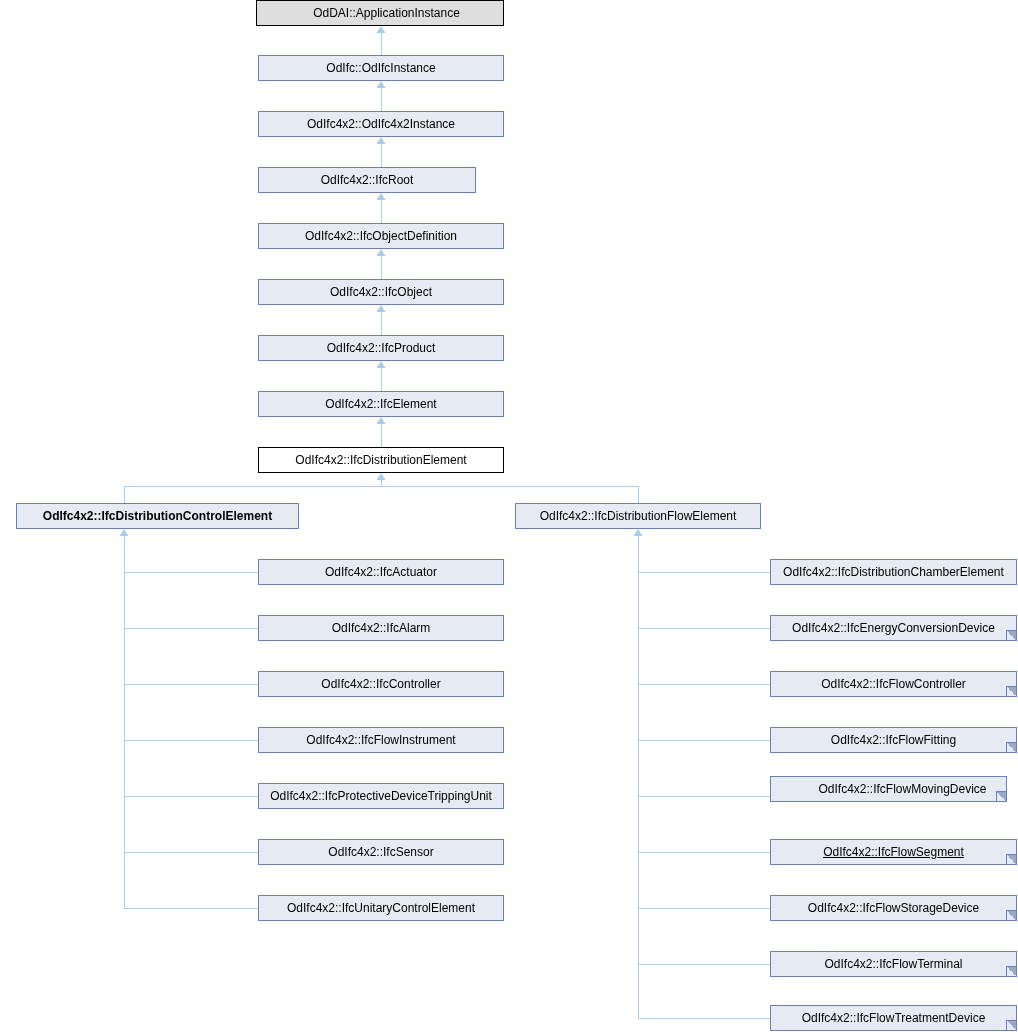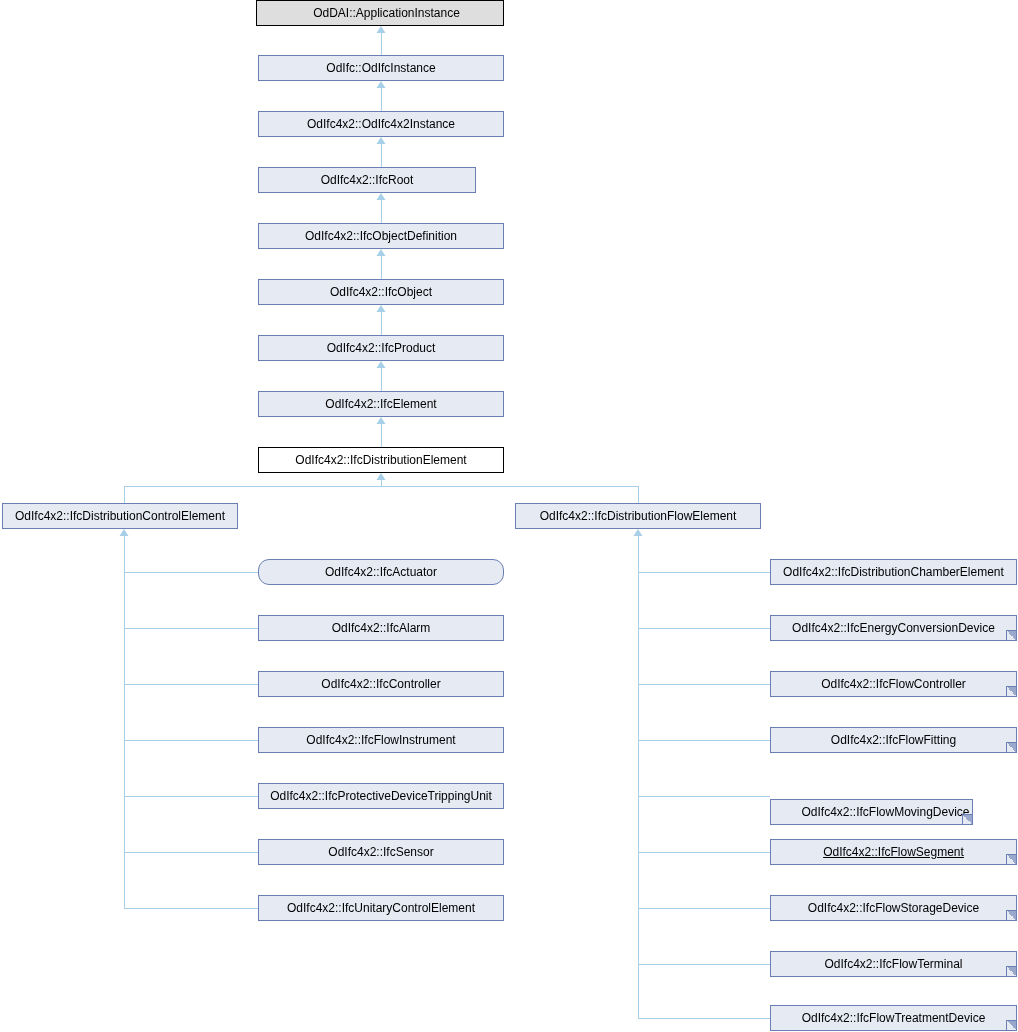--- a/index.html
+++ b/index.html
@@ -112,33 +112,33 @@
   <div id="nodes-layer">
       <div class="node root" style="left: 256px; top: 0px; width: 248px;">OdDAI::ApplicationInstance</div>
       <div class="node" style="left: 258px; top: 55px; width: 246px;">OdIfc::OdIfcInstance</div>
       <div class="node" style="left: 258px; top: 111px; width: 246px;">OdIfc4x2::OdIfc4x2Instance</div>
       <div class="node" style="left: 258px; top: 167px; width: 218px;">OdIfc4x2::IfcRoot</div>
       <div class="node" style="left: 258px; top: 223px; width: 246px;">OdIfc4x2::IfcObjectDefinition</div>
       <div class="node" style="left: 258px; top: 279px; width: 246px;">OdIfc4x2::IfcObject</div>
       <div class="node" style="left: 258px; top: 335px; width: 246px;">OdIfc4x2::IfcProduct</div>
       <div class="node" style="left: 258px; top: 391px; width: 246px;">OdIfc4x2::IfcElement</div>
       <div class="node current" style="left: 258px; top: 447px; width: 246px;">OdIfc4x2::IfcDistributionElement</div>
-      <div class="node" style="left: 2px; top: 503px; width: 236px;">OdIfc4x2::IfcDistributionControlElement</div>
+      <div class="node" style="left: 16px; top: 503px; width: 283px; font-weight: bold;">OdIfc4x2::IfcDistributionControlElement</div>
       <div class="node" style="left: 515px; top: 503px; width: 246px;">OdIfc4x2::IfcDistributionFlowElement</div>
-      <div class="node" style="left: 258px; top: 559px; width: 246px; border-radius: 11px;">OdIfc4x2::IfcActuator</div>
+      <div class="node" style="left: 258px; top: 559px; width: 246px;">OdIfc4x2::IfcActuator</div>
       <div class="node" style="left: 258px; top: 615px; width: 246px;">OdIfc4x2::IfcAlarm</div>
       <div class="node" style="left: 258px; top: 671px; width: 246px;">OdIfc4x2::IfcController</div>
       <div class="node" style="left: 258px; top: 727px; width: 246px;">OdIfc4x2::IfcFlowInstrument</div>
       <div class="node" style="left: 258px; top: 783px; width: 246px;">OdIfc4x2::IfcProtectiveDeviceTrippingUnit</div>
       <div class="node" style="left: 258px; top: 839px; width: 246px;">OdIfc4x2::IfcSensor</div>
       <div class="node" style="left: 258px; top: 895px; width: 246px;">OdIfc4x2::IfcUnitaryControlElement</div>
       <div class="node" style="left: 770px; top: 559px; width: 247px;">OdIfc4x2::IfcDistributionChamberElement</div>
       <div class="node" style="left: 770px; top: 615px; width: 247px;">OdIfc4x2::IfcEnergyConversionDevice<span class="fold"></span></div>
       <div class="node" style="left: 770px; top: 671px; width: 247px;">OdIfc4x2::IfcFlowController<span class="fold"></span></div>
       <div class="node" style="left: 770px; top: 727px; width: 247px;">OdIfc4x2::IfcFlowFitting<span class="fold"></span></div>
-      <div class="node" style="left: 770px; top: 799px; width: 203px; padding-left: 28px;">OdIfc4x2::IfcFlowMovingDevice<span class="fold"></span></div>
+      <div class="node" style="left: 770px; top: 776px; width: 237px; padding-left: 28px;">OdIfc4x2::IfcFlowMovingDevice<span class="fold"></span></div>
       <div class="node" style="left: 770px; top: 839px; width: 247px; text-decoration: underline;">OdIfc4x2::IfcFlowSegment<span class="fold"></span></div>
       <div class="node" style="left: 770px; top: 895px; width: 247px;">OdIfc4x2::IfcFlowStorageDevice<span class="fold"></span></div>
       <div class="node" style="left: 770px; top: 951px; width: 247px;">OdIfc4x2::IfcFlowTerminal<span class="fold"></span></div>
       <div class="node" style="left: 770px; top: 1005px; width: 247px;">OdIfc4x2::IfcFlowTreatmentDevice<span class="fold"></span></div>
     </div>
 
 </div>
 
 </body></html>

